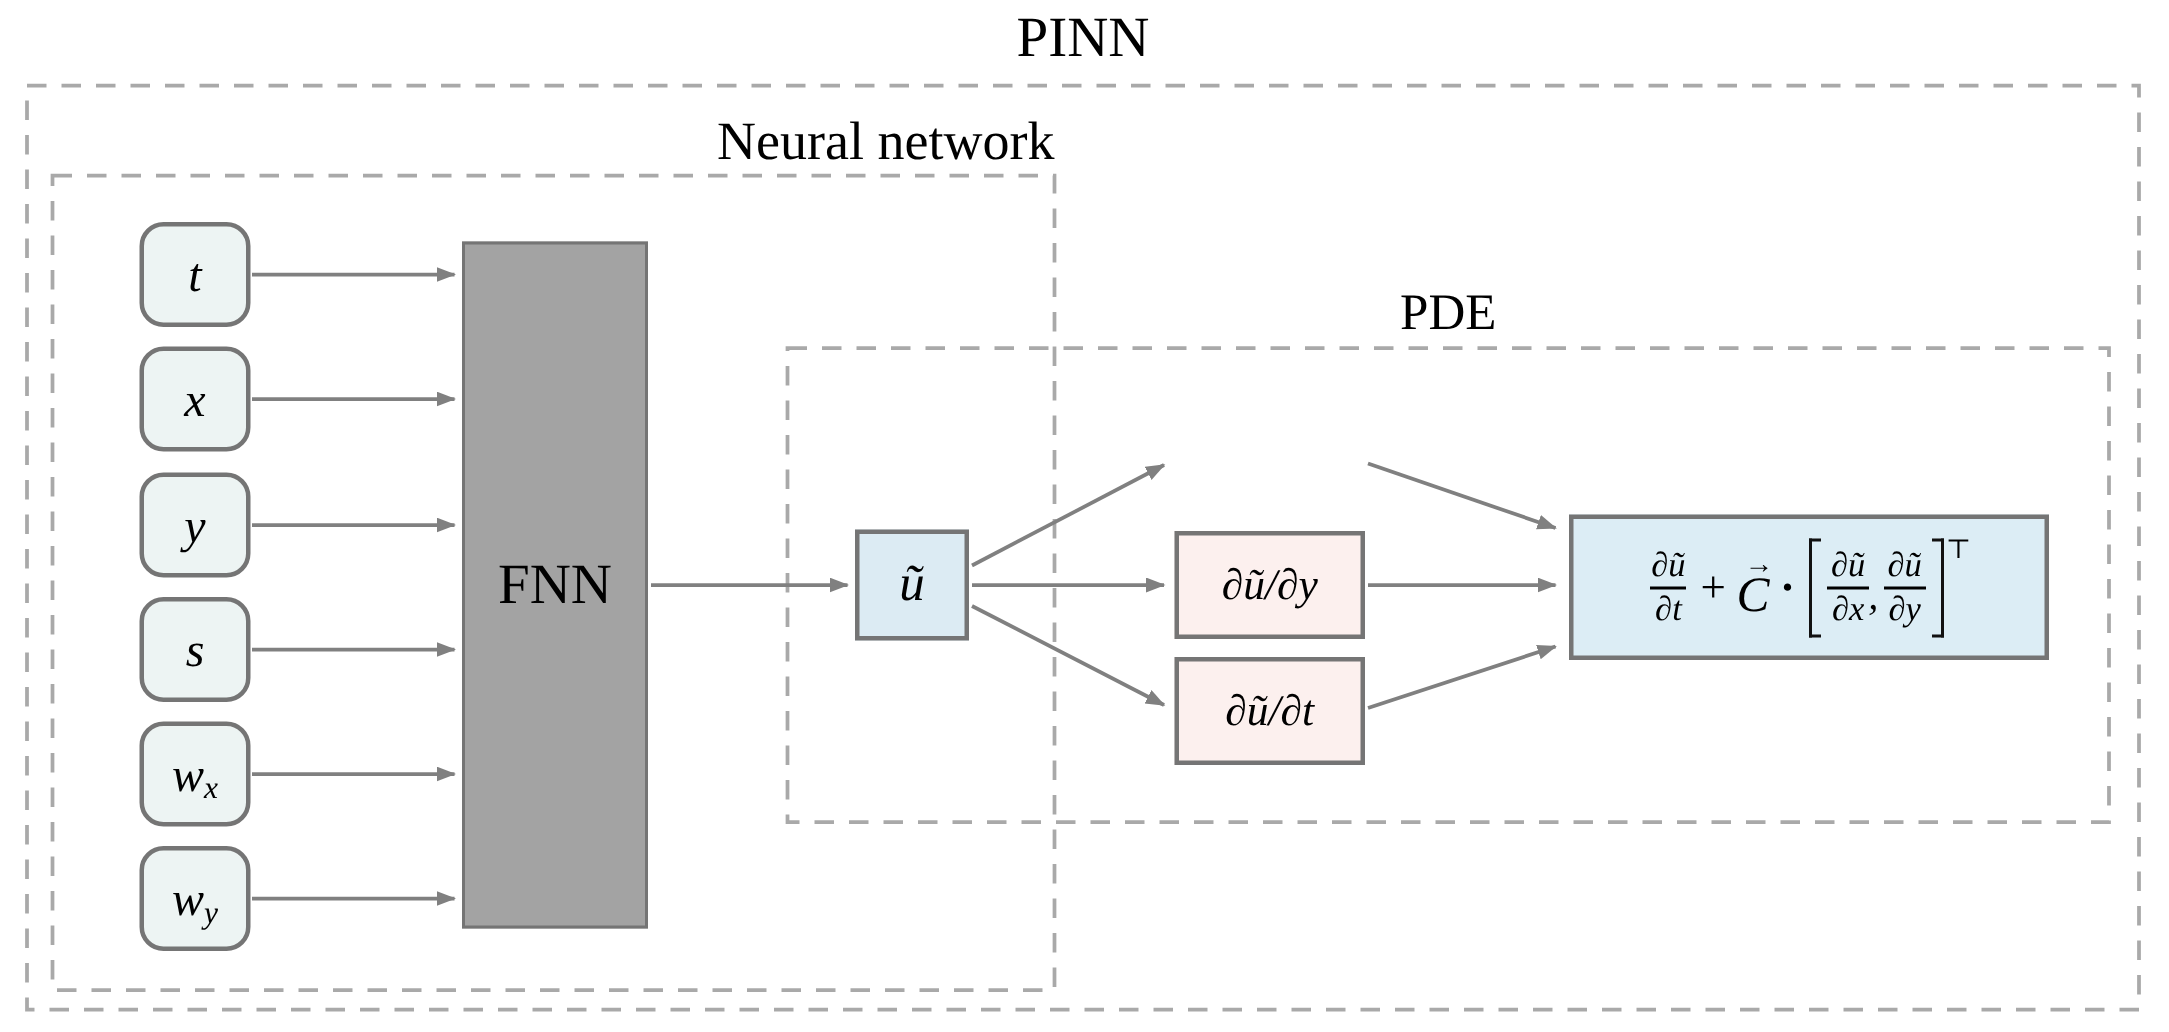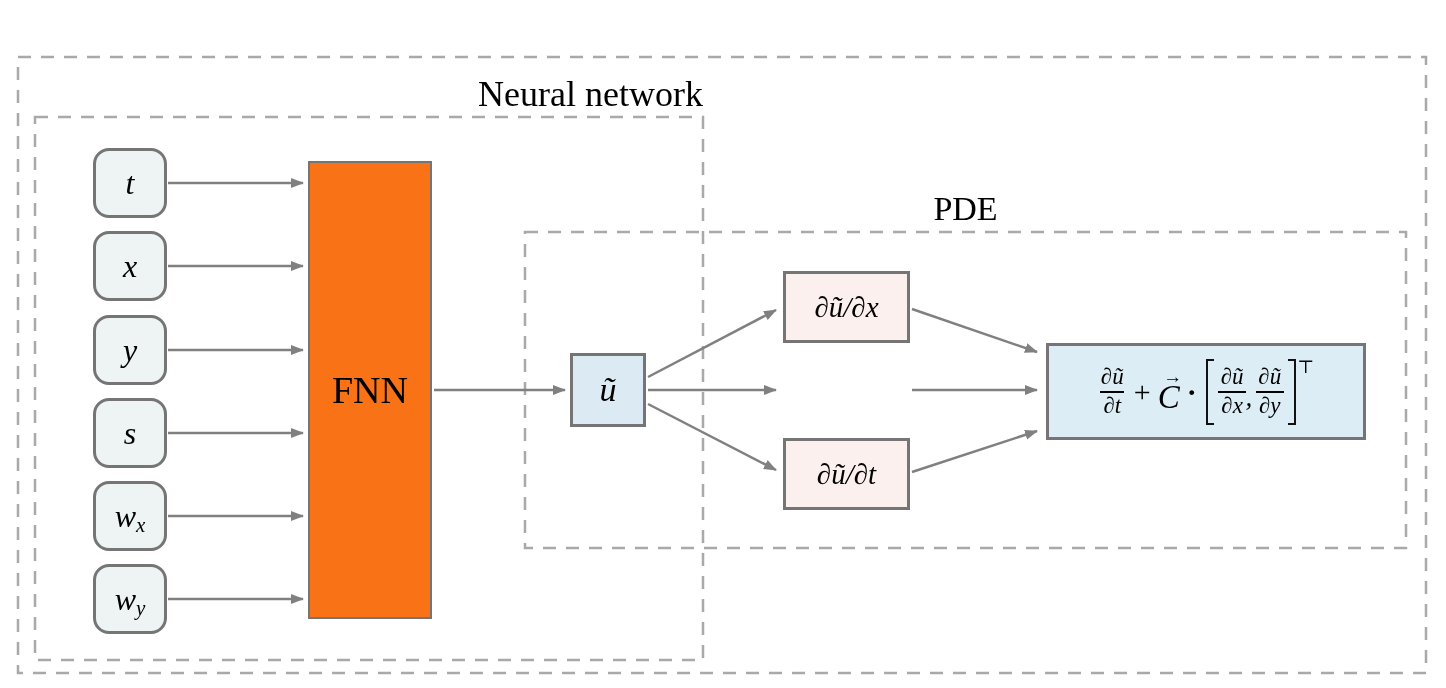--- a/index.html
+++ b/index.html
@@ -22,21 +22,21 @@
     color:#000;
   }
   .input-node{
     left:93px;width:74px;height:70px;border-radius:16px;
     background:#edf4f3;border-width:3px;
     font-size:32px;font-style:italic;
   }
   .input-node .sub{font-size:21px;font-style:italic;align-self:flex-end;margin-bottom:10px;}
   .fnn-box{
     left:308px;top:161px;width:124px;height:458px;
-    background:#f97316;font-size:38px;
+    background:#a3a3a3;font-size:38px;
   }
   .u-box{
     left:570px;top:353px;width:76px;height:74px;
     background:#dcebf3;border-width:3px;
     font-size:34px;font-style:italic;
   }
   .deriv-box{
     left:783px;width:127px;height:72px;
     background:#fcf0ee;border-width:3px;
     font-size:29px;font-style:italic;
@@ -88,20 +88,21 @@
 
     <line x1="648" y1="377" x2="776" y2="310" stroke="#808080" stroke-width="2.5" marker-end="url(#ah)"></line>
     <line x1="648" y1="390" x2="776" y2="390" stroke="#808080" stroke-width="2.5" marker-end="url(#ah)"></line>
     <line x1="648" y1="404" x2="776" y2="470" stroke="#808080" stroke-width="2.5" marker-end="url(#ah)"></line>
 
     <line x1="912" y1="309" x2="1037" y2="352" stroke="#808080" stroke-width="2.5" marker-end="url(#ah)"></line>
     <line x1="912" y1="390" x2="1037" y2="390" stroke="#808080" stroke-width="2.5" marker-end="url(#ah)"></line>
     <line x1="912" y1="472" x2="1037" y2="431" stroke="#808080" stroke-width="2.5" marker-end="url(#ah)"></line>
   </svg>
 
+  <div class="zone-label" style="left:18px;top:6px;width:1408px;font-size:38px;">PINN</div>
   <div class="zone-label" style="left:35px;top:76px;width:668px;text-align:right;">Neural network</div>
   <div class="zone-label" style="left:525px;top:192px;width:881px;font-size:34px;font-family:Liberation Serif, serif;">PDE</div>
 
   <div class="box input-node" style="top:148px;">
     <span>t</span>
       <span class="sub"></span>
   </div>
   <div class="box input-node" style="top:231px;">
     <span>x</span>
       <span class="sub"></span>
@@ -124,22 +125,22 @@
   </div>
 
   <div class="box fnn-box">
     <span>FNN</span>
   </div>
 
   <div class="box u-box">
     <span>ũ</span>
   </div>
 
-  <div class="box deriv-box" style="top:271px;">
-    <span>∂ũ/∂x</span>
+  <div class="box deriv-box" style="top:354px;">
+    <span>∂ũ/∂y</span>
   </div>
   <div class="box deriv-box" style="top:438px;">
     <span>∂ũ/∂t</span>
   </div>
 
   <div class="box formula-box">
     <span class="math">
       <span class="frac">
         <span class="num">∂ũ</span>
         <span class="den">∂t</span>

